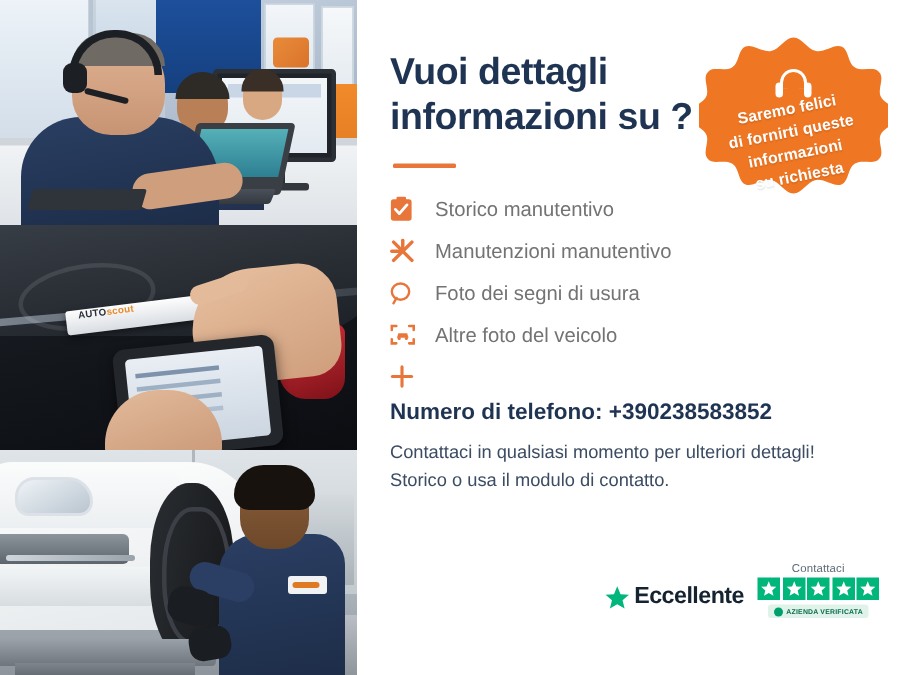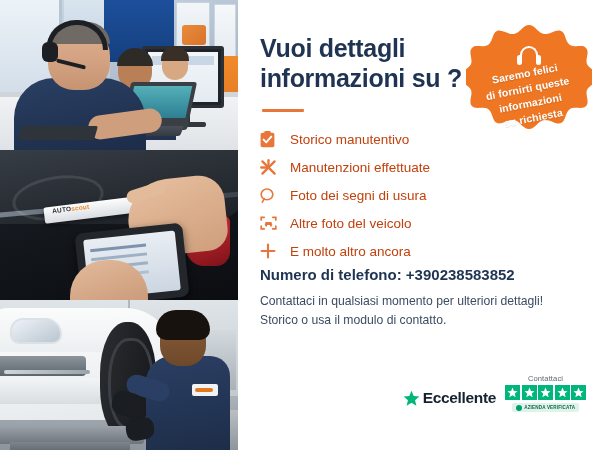--- a/index.html
+++ b/index.html
@@ -232,21 +232,21 @@
     margin-bottom:2px;
   }
   .feature .ico {
     width:24px; min-width:24px; height:20px;
     display:flex; align-items:center; justify-content:flex-start;
     color:#e8763a;
   }
   .feature .ico svg { display:block; }
   .feature .lbl {
     font-size:13.5px;
-    color:#c2410c;
+    color:#737373;
     margin-left:6px;
     white-space:nowrap;
   }
 
   
   .phone {
     font-size:15px;
     font-weight:bold;
     color:#1f3352;
     white-space:nowrap;
@@ -412,21 +412,21 @@
         <span class="ico">
           <svg width="17" height="17" viewBox="0 0 17 17">
             <g stroke="#e8763a" stroke-width="2.3" stroke-linecap="round">
               <line x1="2.4" y1="2.4" x2="14.6" y2="14.6"></line>
               <line x1="14.6" y1="2.4" x2="2.4" y2="14.6"></line>
               <line x1="8.5" y1="1.2" x2="8.5" y2="8.5"></line>
               <line x1="1.2" y1="8.5" x2="8.5" y2="8.5"></line>
             </g>
           </svg>
         </span>
-        <span class="lbl">Manutenzioni effettuate</span>
+        <span class="lbl">Manutenzioni manutentivo</span>
       </li>
 
       <li class="feature">
         <span class="ico">
           <svg width="16" height="17" viewBox="0 0 16 17">
             <ellipse cx="7" cy="7.4" rx="5.8" ry="5.4" fill="none" stroke="#e8763a" stroke-width="1.6"></ellipse>
             <line x1="4.4" y1="11.6" x2="2.3" y2="15.2" stroke="#e8763a" stroke-width="1.6" stroke-linecap="round"></line>
           </svg>
         </span>
         <span class="lbl">Foto dei segni di usura</span>
@@ -451,21 +451,20 @@
 
       <li class="feature">
         <span class="ico">
           <svg width="16" height="16" viewBox="0 0 16 16">
             <g stroke="#e8763a" stroke-width="2.1" stroke-linecap="round">
               <line x1="8" y1="1.6" x2="8" y2="14.4"></line>
               <line x1="1.6" y1="8" x2="14.4" y2="8"></line>
             </g>
           </svg>
         </span>
-        <span class="lbl">E molto altro ancora</span>
       </li>
 
     </ul>
 
     <div class="phone">
       <span>Numero di telefono:</span>
       <span>+390238583852</span>
     </div>
 
     <div class="contact-lines">

